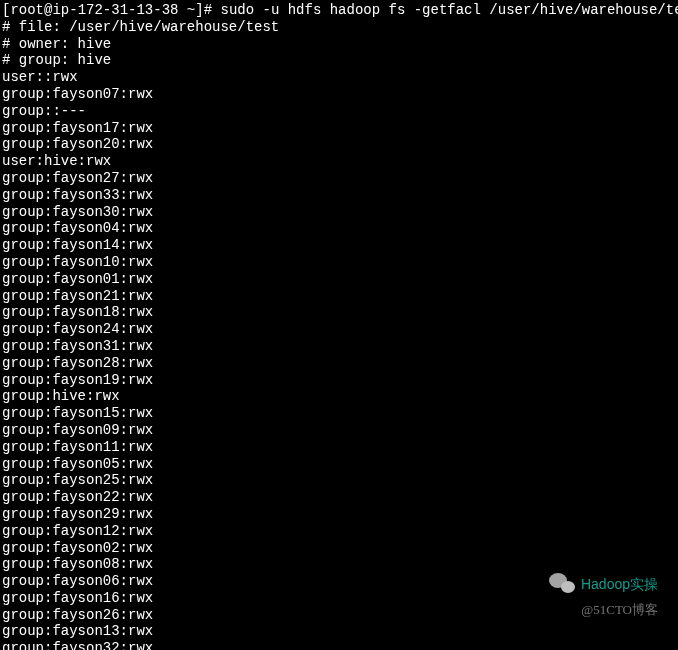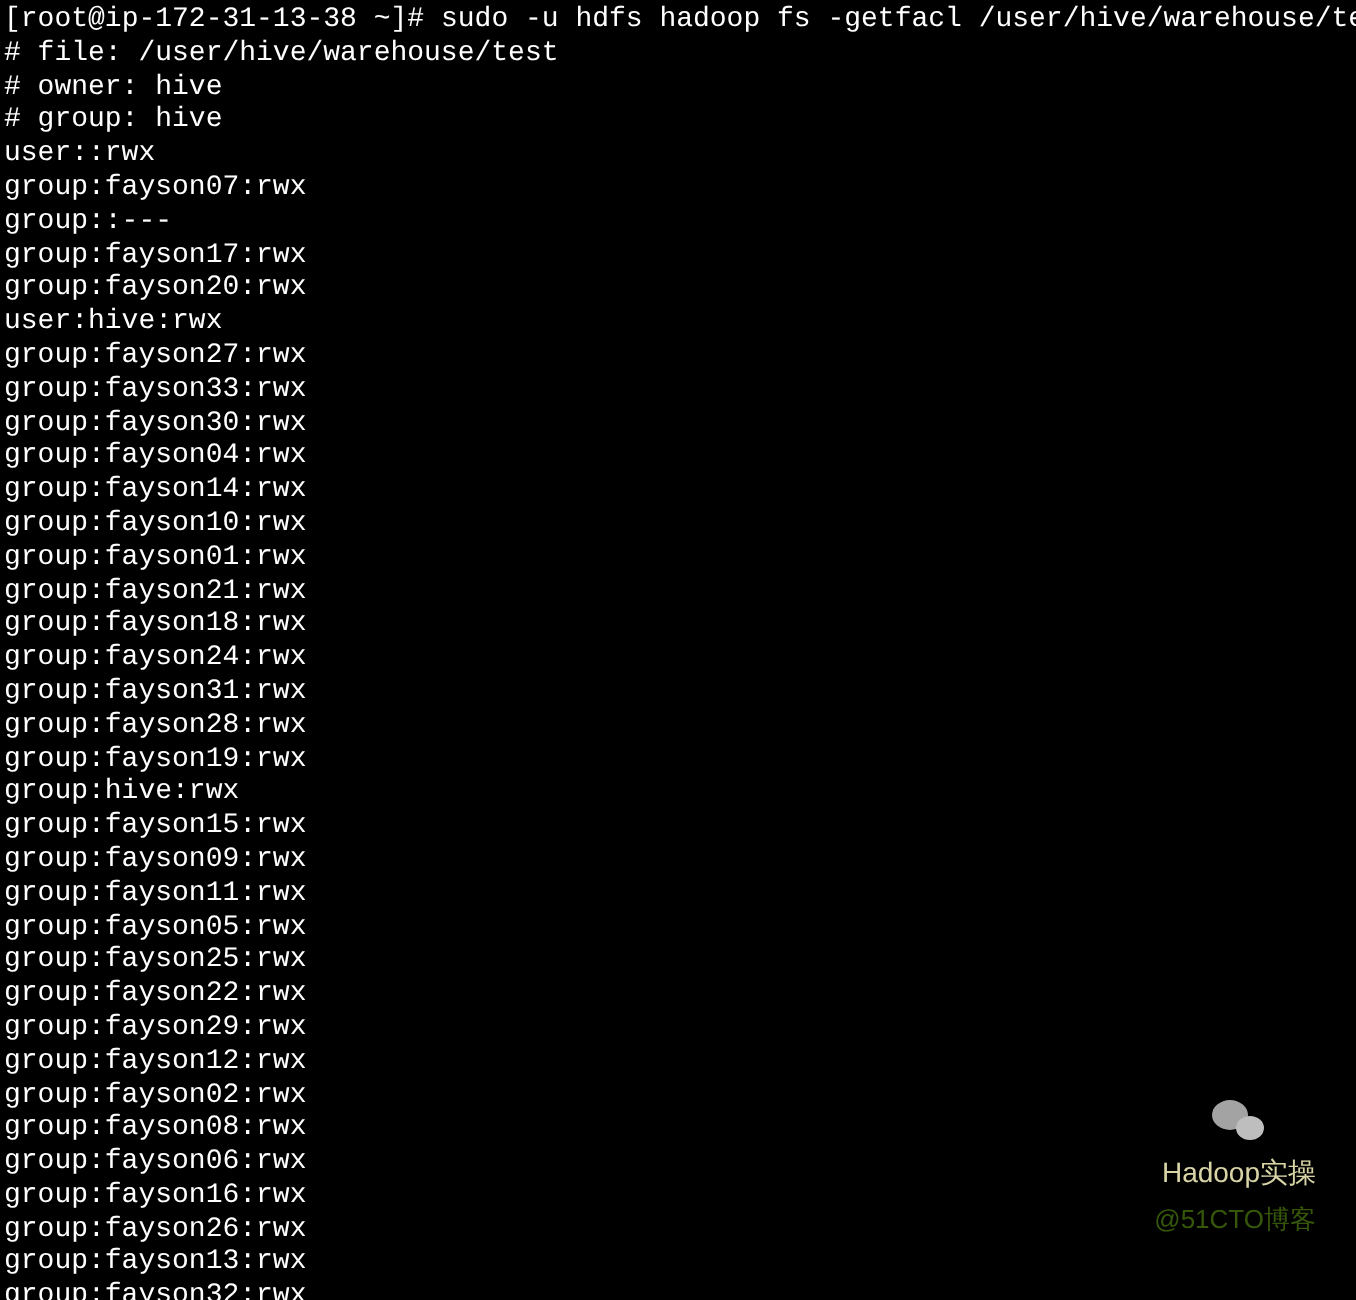--- a/index.html
+++ b/index.html
@@ -22,25 +22,24 @@
     .line {
       display: block;
     }
     .watermark-wechat {
       position: absolute;
       bottom: 55px;
       right: 20px;
       display: flex;
       align-items: center;
       gap: 6px;
-      color: #fef9c3;
+      color: #14b8a6;
       font-family: sans-serif;
       font-size: 14px;
       opacity: 0.85;
-      flex-direction: column;
     }
     .wechat-icon {
       width: 26px;
       height: 22px;
       position: relative;
     }
     .bubble-big {
       position: absolute;
       width: 18px;
       height: 15px;
@@ -55,22 +54,22 @@
       height: 12px;
       background: #e0e0e0;
       border-radius: 50%;
       right: 0;
       bottom: 2px;
     }
     .watermark-51cto {
       position: absolute;
       bottom: 32px;
       right: 20px;
-      color: #4d7c0f;
-      font-family: Liberation Sans, sans-serif;
+      color: #a3a3a3;
+      font-family: Liberation Serif, serif;
       font-size: 13px;
       opacity: 0.7;
       margin-left: 24px;
     }
   </style>
 </head>
 <body>
 
 <div class="terminal"><span class="line">[<span>root</span>@<span>ip-172-31-13-38</span> <span>~</span>]<span>#</span> <span>sudo -u hdfs hadoop fs -getfacl /user/hive/warehouse/test</span></span><span id="output-lines"><span class="line"># file: /user/hive/warehouse/test</span><span class="line"># owner: hive</span><span class="line"># group: hive</span><span class="line">user::rwx</span><span class="line">group:fayson07:rwx</span><span class="line">group::---</span><span class="line">group:fayson17:rwx</span><span class="line">group:fayson20:rwx</span><span class="line">user:hive:rwx</span><span class="line">group:fayson27:rwx</span><span class="line">group:fayson33:rwx</span><span class="line">group:fayson30:rwx</span><span class="line">group:fayson04:rwx</span><span class="line">group:fayson14:rwx</span><span class="line">group:fayson10:rwx</span><span class="line">group:fayson01:rwx</span><span class="line">group:fayson21:rwx</span><span class="line">group:fayson18:rwx</span><span class="line">group:fayson24:rwx</span><span class="line">group:fayson31:rwx</span><span class="line">group:fayson28:rwx</span><span class="line">group:fayson19:rwx</span><span class="line">group:hive:rwx</span><span class="line">group:fayson15:rwx</span><span class="line">group:fayson09:rwx</span><span class="line">group:fayson11:rwx</span><span class="line">group:fayson05:rwx</span><span class="line">group:fayson25:rwx</span><span class="line">group:fayson22:rwx</span><span class="line">group:fayson29:rwx</span><span class="line">group:fayson12:rwx</span><span class="line">group:fayson02:rwx</span><span class="line">group:fayson08:rwx</span><span class="line">group:fayson06:rwx</span><span class="line">group:fayson16:rwx</span><span class="line">group:fayson26:rwx</span><span class="line">group:fayson13:rwx</span><span class="line">group:fayson32:rwx</span></span></div>
 

